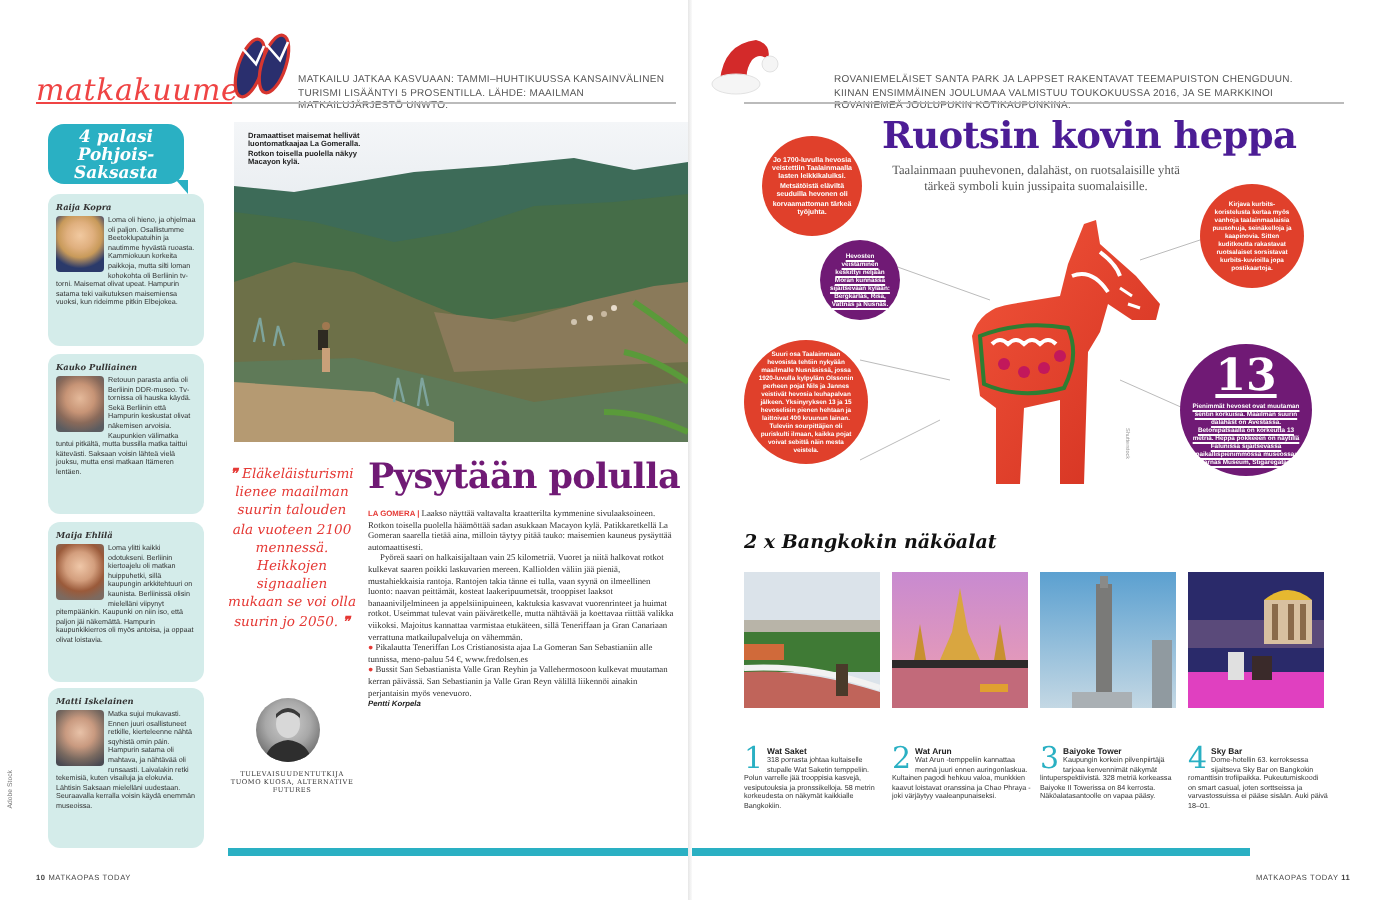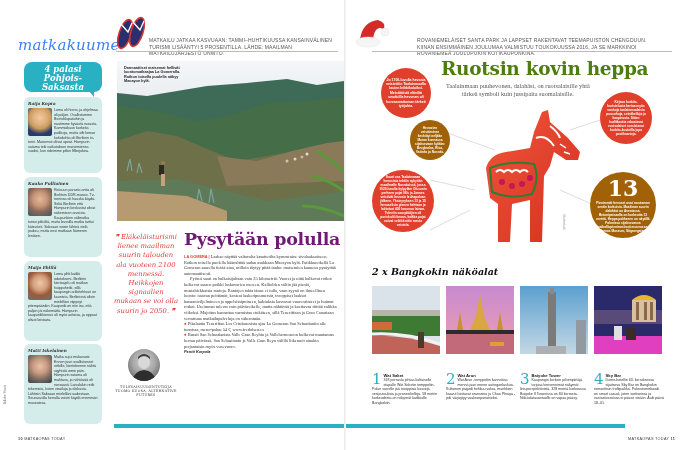--- a/index.html
+++ b/index.html
@@ -1,27 +1,27 @@
 <!DOCTYPE html>
 <html><head>
 <meta charset="utf-8">
 <style>
   html, body { margin: 0; padding: 0; }
   body { width: 690px; height: 450px; background: #ffffff; position: relative; overflow: hidden; font-family: "Liberation Sans", sans-serif; color: #222; }
   .abs { position: absolute; }
   .spine { position:absolute; left:344px; top:0; width:2px; height:450px; background: linear-gradient(to right, #e6e6e6, #fafafa); }
 
   
-  .brand { left: 18px; top: 36px; font-family: "DejaVu Serif", serif; font-style: italic; font-size: 15px; color: #3b82f6; letter-spacing: 0.3px; }
+  .brand { left: 18px; top: 36px; font-family: "DejaVu Serif", serif; font-style: italic; font-size: 15px; color: #ef4444; letter-spacing: 0.3px; text-decoration: underline; }
   .flipflops { left: 115px; top: 14px; width: 32px; height: 36px; }
   .news-top { font-size: 5px; line-height: 6.5px; color: #555; text-transform: uppercase; letter-spacing: 0.15px; }
   .rule { height: 1px; background: #bbb; }
 
   
-  .sidebar-head { left: 24px; top: 62px; width: 78px; height: 30px; background: #2ab0c3; border-radius: 8px; color: #fff; text-align: center; }
+  .sidebar-head { left: 24px; top: 62px; width: 68px; height: 30px; background: #2ab0c3; border-radius: 8px; color: #fff; text-align: center; }
   .sidebar-head .t1 { font-family: "DejaVu Serif", serif; font-style: italic; font-weight: bold; font-size: 8.5px; line-height: 9px; padding-top: 3px; }
   .sidebar-head .t2 { font-size: 3.6px; font-weight: bold; letter-spacing: 0.5px; margin-top: 1px; }
   .sidebar-tail { left: 88px; top: 90px; width: 0; height: 0; border-left: 6px solid transparent; border-right: 0 solid transparent; border-top: 7px solid #2ab0c3; }
   .card { position:absolute; left: 24px; width: 78px; background: #d4ecea; border-radius: 6px; }
   .card .nm { font-family: "DejaVu Serif", serif; font-style: italic; font-weight: bold; font-size: 4.2px; color: #333; margin: 4px 4px 2px; }
   .card .ph { position:absolute; left:4px; top:11px; width: 24px; height: 28px; border-radius: 2px; }
   .card .txt { font-size: 3.6px; line-height: 4.6px; color: #333; margin: 0 4px 0 4px; }
   .card .txt .fl { float:left; width: 26px; height: 30px; }
 
   .photo-credit { left: 3px; top: 385px; font-size: 3.4px; color: #777; writing-mode: vertical-rl; transform: rotate(180deg); }
@@ -46,26 +46,26 @@
   .art-body .au { font-family: "Liberation Sans", sans-serif; font-weight: bold; font-style: italic; font-size: 3.9px; color: #222; }
 
   .bar-l { left: 114px; top: 424px; width: 230px; height: 4px; background: #2ab0c3; }
   .bar-r { left: 346px; top: 424px; width: 279px; height: 4px; background: #2ab0c3; }
 
   .folio { font-size: 3.8px; color: #444; letter-spacing: 0.3px; }
   .folio b { font-weight: bold; }
 
   
   .hat { left: 354px; top: 16px; width: 36px; height: 34px; }
-  .r-title { left: 441px; top: 58px; font-family: "DejaVu Serif", serif; font-weight: bold; font-size: 18.5px; color: #4d7c0f; letter-spacing: -0.3px; }
+  .r-title { left: 441px; top: 58px; font-family: "DejaVu Serif", serif; font-weight: bold; font-size: 18.5px; color: #4c1d95; letter-spacing: -0.3px; }
   .r-sub { left: 438px; top: 82px; width: 160px; text-align: center; font-family: "Liberation Serif", serif; font-size: 6.3px; line-height: 8.2px; color: #555; }
 
   .bubble { position:absolute; border-radius: 50%; color: #fff; font-size: 3.5px; line-height: 4.4px; font-weight: bold; text-align: center; display:flex; align-items:center; justify-content:center; box-sizing: border-box; }
   .bubble.red { background: #e0402b; }
-  .bubble.green { background: #a16207; }
+  .bubble.green { background: #701a75; text-decoration: underline; }
   .bubble .big { font-family: "DejaVu Serif", serif; font-size: 22px; line-height: 22px; font-weight: bold; display:block; margin-bottom: 2px; }
 
   .horse { left: 450px; top: 108px; width: 140px; height: 140px; }
   .pcredit { left: 562px; top: 214px; font-size: 2.8px; color: #999; writing-mode: vertical-rl; }
 
   .bk-title { left: 372px; top: 266px; font-family: "DejaVu Serif", serif; font-weight: bold; font-style: italic; font-size: 9.5px; color: #111; }
   .bk-photo { position:absolute; top: 286px; width: 68px; height: 68px; overflow: hidden; }
   .bk-item { position:absolute; top: 373px; width: 70px; }
   .bk-item .n { float:left; font-family: "DejaVu Serif", serif; font-size: 15px; line-height: 14px; color: #2ab0c3; margin-right: 2px; margin-top: -1px; }
   .bk-item .h { font-size: 4.2px; font-weight: bold; color: #222; line-height: 5px; }

